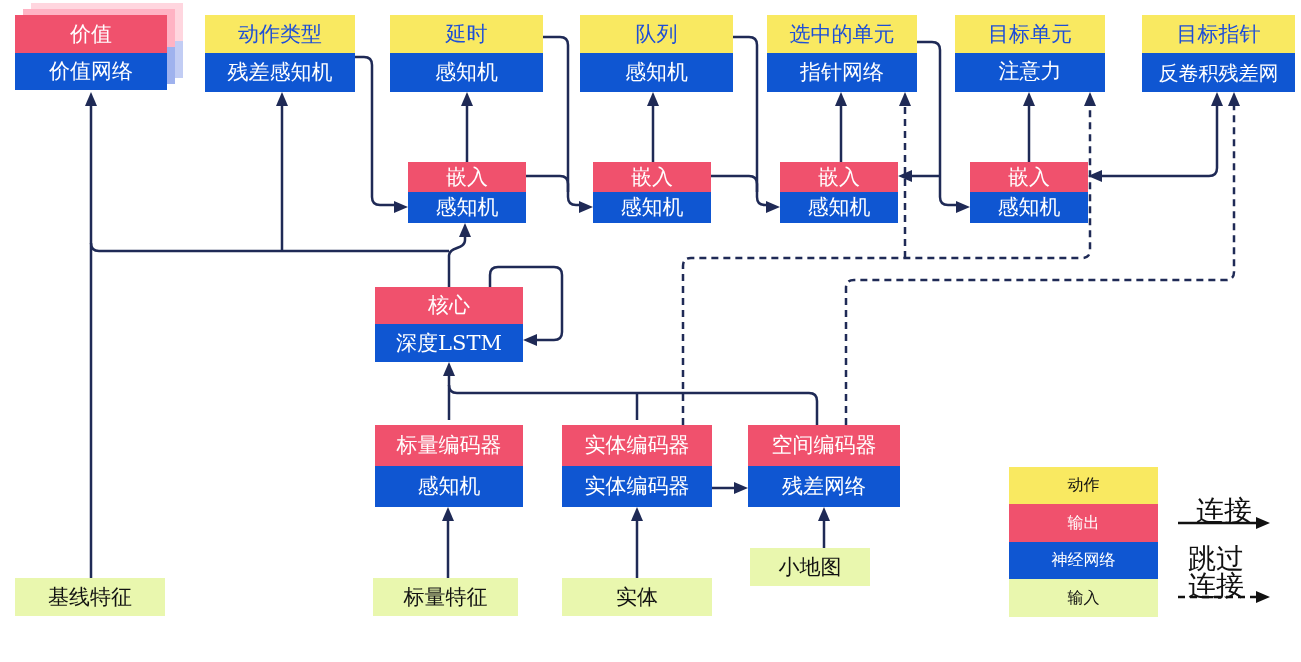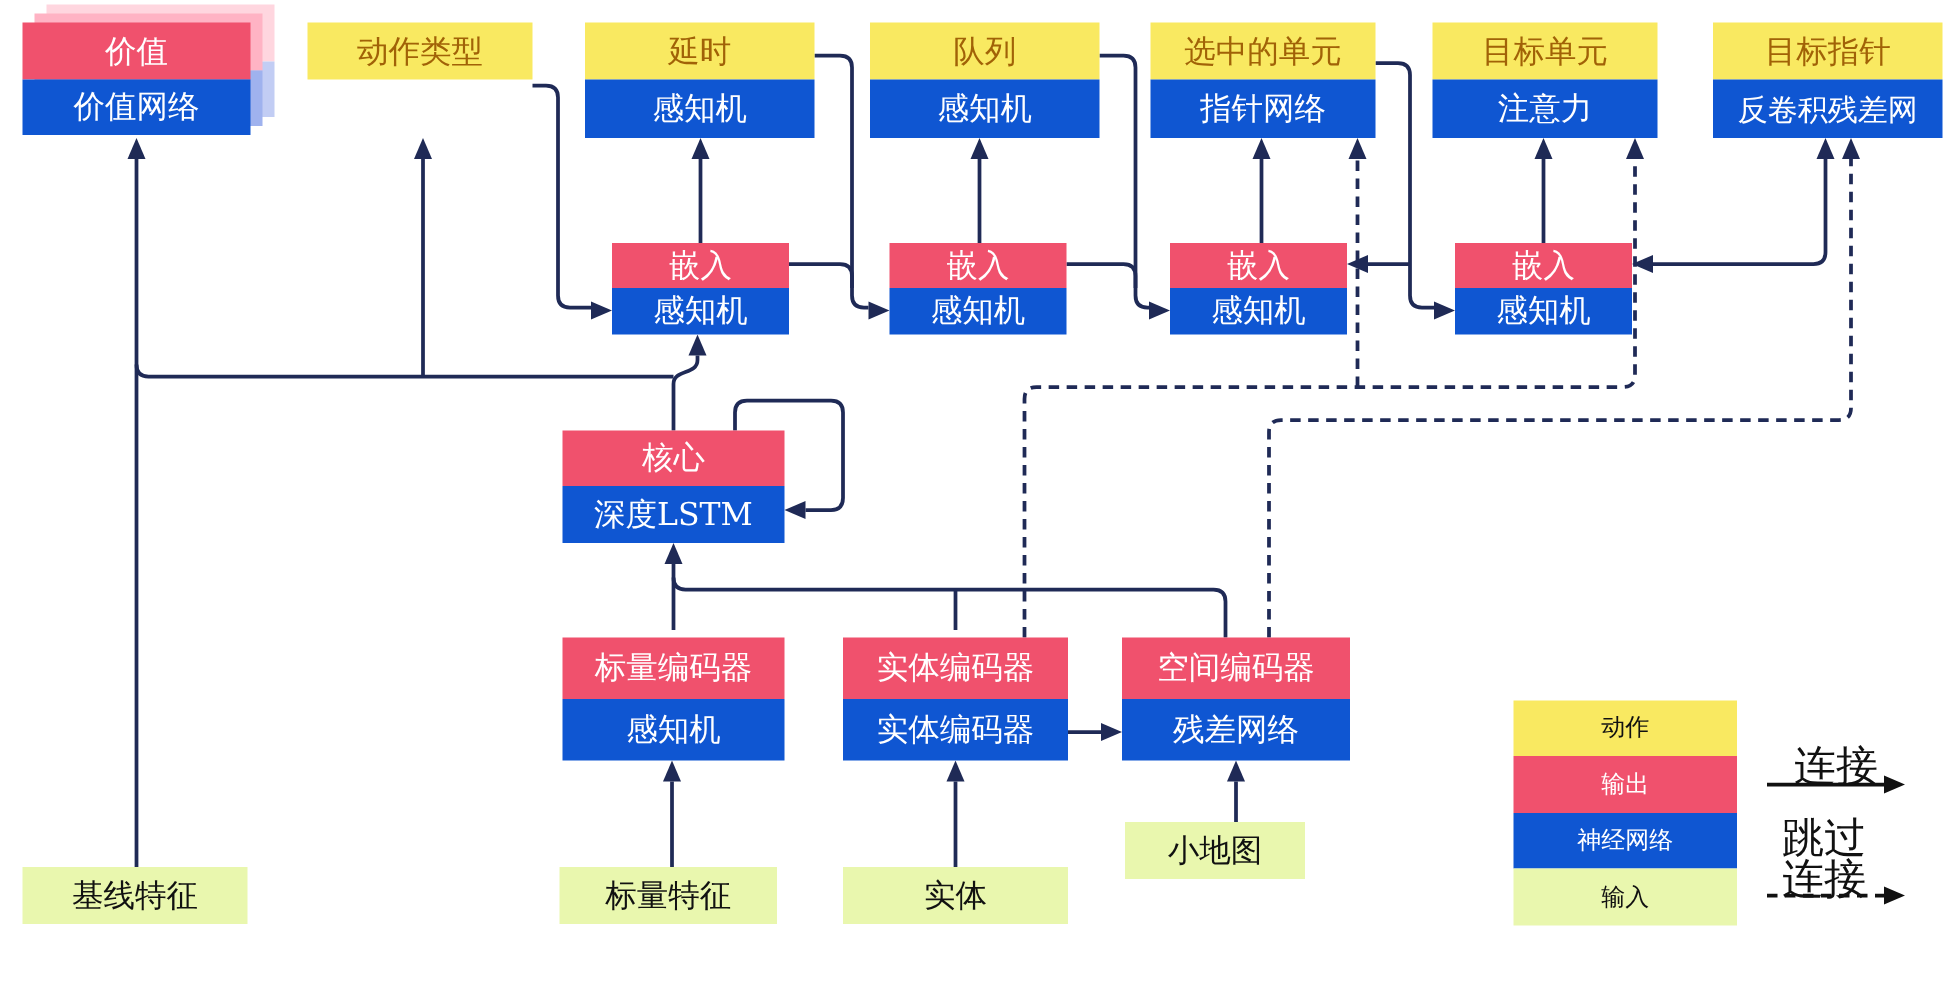--- a/index.html
+++ b/index.html
@@ -3,21 +3,21 @@
 <meta charset="utf-8">
 <style>
   html,body{margin:0;padding:0;background:#ffffff;}
   body{width:1301px;height:662px;position:relative;overflow:hidden;
        font-family:"DejaVu Serif", serif;}
   .stage{position:absolute;left:0;top:0;width:1301px;height:662px;}
   svg.wires{position:absolute;left:0;top:0;}
   .node{position:absolute;display:flex;flex-direction:column;}
   .node .hdr,.node .bd{display:flex;align-items:center;justify-content:center;
        font-size:21px;line-height:1;white-space:nowrap;}
-  .hdr.y{background:#F9E961;color:#a16207;}
+  .hdr.y{background:#F9E961;color:#1d4ed8;}
   .hdr.r{background:#F0516D;color:#fff;}
   .bd.b{background:#0F56D2;color:#fff;}
   .input-node{position:absolute;background:#E9F7AE;color:#111;
        display:flex;align-items:center;justify-content:center;
        font-size:21px;white-space:nowrap;}
   .ghost{position:absolute;}
   .ghost .gh{width:100%;}
   .legend-row{position:absolute;display:flex;align-items:center;justify-content:center;
        font-size:16px;white-space:nowrap;}
   .lg-y{background:#F9E961;color:#111;}
@@ -106,36 +106,37 @@
       <path d="M1270,597 L1256,591 L1256,603 Z"></path>
     </g>
   </svg>
 
   <div class="node" style="left:15px;top:15px;width:152px;">
     <div class="hdr r" style="height:38px;">价值</div>
     <div class="bd b" style="height:37px;">价值网络</div>
   </div>
   <div class="node" style="left:205px;top:15px;width:150px;">
     <div class="hdr y" style="height:38px;">动作类型</div>
+    <div class="bd b" style="height:39px;">残差感知机</div>
   </div>
   <div class="node" style="left:390px;top:15px;width:153px;">
     <div class="hdr y" style="height:38px;">延时</div>
     <div class="bd b" style="height:39px;">感知机</div>
   </div>
   <div class="node" style="left:580px;top:15px;width:153px;">
     <div class="hdr y" style="height:38px;">队列</div>
     <div class="bd b" style="height:39px;">感知机</div>
   </div>
   <div class="node" style="left:767px;top:15px;width:150px;">
     <div class="hdr y" style="height:38px;">选中的单元</div>
     <div class="bd b" style="height:39px;">指针网络</div>
   </div>
   <div class="node" style="left:955px;top:15px;width:150px;">
     <div class="hdr y" style="height:38px;">目标单元</div>
-    <div class="bd b" style="height:39px;">注意力</div>
+    <div class="bd b" style="height:39px;font-family:Liberation Mono, monospace;">注意力</div>
   </div>
   <div class="node" style="left:1142px;top:15px;width:153px;">
     <div class="hdr y" style="height:38px;">目标指针</div>
     <div class="bd b" style="height:39px;font-size:20px;">反卷积残差网</div>
   </div>
 
   <div class="node" style="left:408px;top:162px;width:118px;">
     <div class="hdr r" style="height:30px;">嵌入</div>
     <div class="bd b" style="height:31px;">感知机</div>
   </div>

